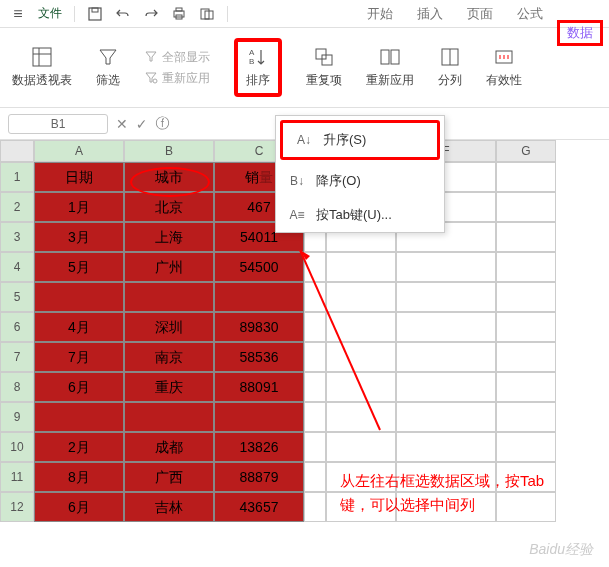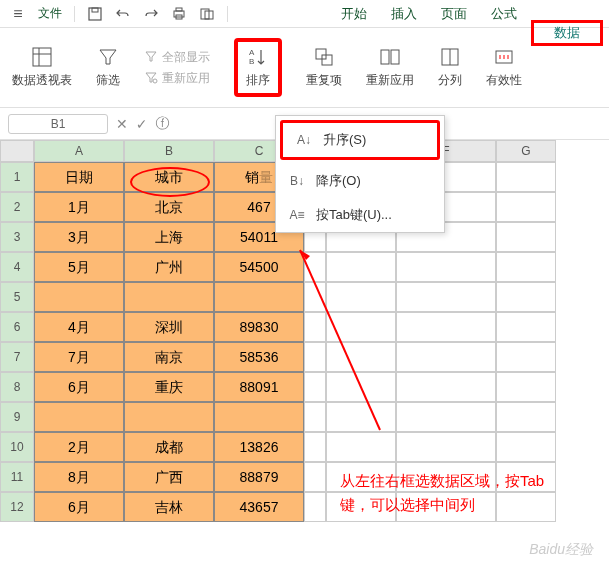--- a/index.html
+++ b/index.html
@@ -1,22 +1,22 @@
 <!DOCTYPE html>
 <html><head>
 <meta charset="utf-8">
 <style>
 * { margin: 0; padding: 0; box-sizing: border-box; font-family: "Microsoft YaHei", sans-serif; }
 body { background: #fff; width: 609px; height: 567px; overflow: hidden; position: relative; }
 
 .menubar { display: flex; align-items: center; height: 28px; padding: 0 6px; gap: 4px; border-bottom: 1px solid #e0e0e0; }
 .menu-icon { width: 24px; height: 24px; display: flex; align-items: center; justify-content: center; color: #555; }
 .menu-text { font-size: 12px; color: #14532d; padding: 0 4px; }
-.menu-tab { font-size: 13px; color: #14532d; padding: 4px 10px; }
-.menu-tab.active { color: #0f766e; border: 3px solid #f00; padding: 1px 20px; margin-top: 38px; }
+.menu-tab { font-size: 13px; color: #737373; padding: 4px 10px; }
+.menu-tab.active { color: #8b5cf6; border: 3px solid #f00; padding: 1px 7px; margin-top: 38px; }
 .menu-sep { width: 1px; height: 16px; background: #ddd; margin: 0 4px; }
 .spacer { flex: 1; }
 
 .ribbon { display: flex; align-items: center; height: 80px; padding: 8px 12px; gap: 24px; border-bottom: 1px solid #e0e0e0; }
 .ribbon-item { display: flex; flex-direction: column; align-items: center; gap: 4px; font-size: 12px; color: #444; }
 .ribbon-icon { width: 22px; height: 22px; display: flex; align-items: center; justify-content: center; color: #555; }
 .ribbon-small { display: flex; align-items: flex-start; gap: 4px; font-size: 12px; color: #aaa; }
 .ribbon-col { display: flex; flex-direction: column; gap: 4px; }
 .sort-highlight { border: 4px solid #f00; border-radius: 4px; padding: 4px 8px; }
 
@@ -33,21 +33,21 @@
 .col-headers { display: flex; height: 22px; }
 .corner { width: 34px; border: 1px solid #ccc; background: #e8e8e8; }
 .col-h { border: 1px solid #ccc; background: #e8e8e8; text-align: center; font-size: 12px; color: #555; line-height: 20px; }
 .col-h.sel { background: #d0e8d0; }
 .cA { width: 90px; } .cB { width: 90px; } .cC { width: 90px; } .cD { width: 22px; } .cE { width: 70px; } .cF { width: 100px; } .cG { width: 60px; }
 
 .row { display: flex; height: 30px; }
 .row-h { width: 34px; border: 1px solid #ccc; background: #e8e8e8; text-align: center; font-size: 12px; color: #555; line-height: 28px; }
 .row-h.sel { background: #d0e8d0; }
 .cell { border: 1px solid #ccc; background: #fff; font-size: 14px; text-align: center; line-height: 28px; color: #000; overflow: hidden; }
-.cell.data { background: #fdba74; border: 1px solid #888; }
+.cell.data { background: #b91c1c; border: 1px solid #888; }
 .cell.header { font-weight: 500; }
 
 .red-oval { position: absolute; border: 2px solid #f00; border-radius: 50%; pointer-events: none; }
 .oval1 { top: 167px; left: 130px; width: 80px; height: 30px; }
 
 .arrow-line { position: absolute; pointer-events: none; z-index: 5; }
 .annotation { position: absolute; color: #f00; font-size: 15px; line-height: 1.6; margin-top: 19px; }
 
 svg { display: block; }
 </style>

